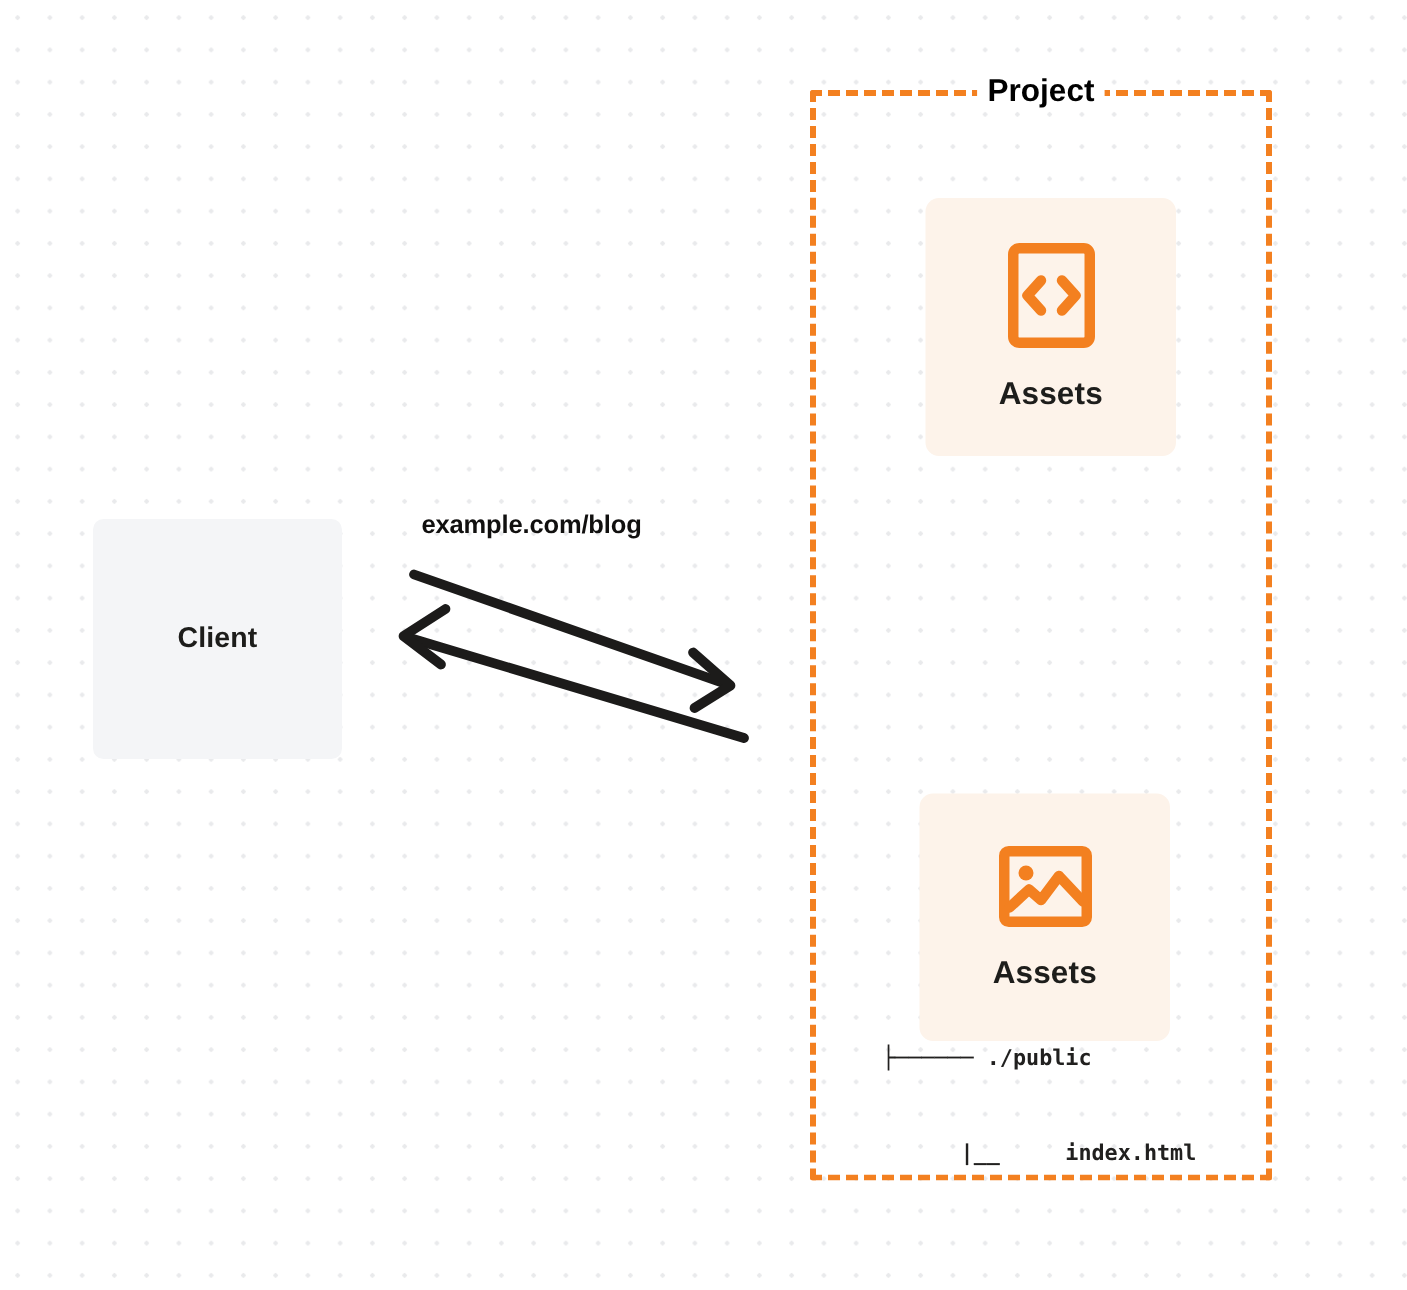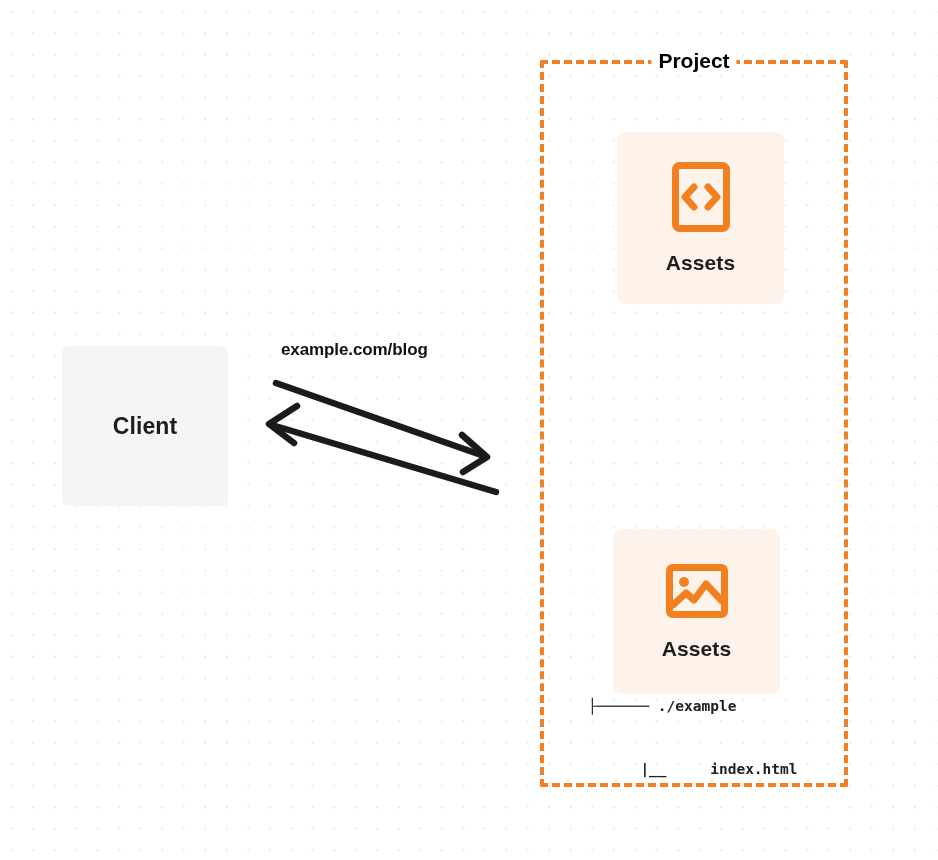--- a/index.html
+++ b/index.html
@@ -36,21 +36,21 @@
     top: 346px;
     width: 166px;
     height: 160px;
     background: #f4f5f7;
     border-radius: 7px;
     display: flex;
     align-items: center;
     justify-content: center;
   }
   #client-box .node-label {
-    font-size: 23px;
+    font-size: 19px;
     font-weight: bold;
     color: #1d1d1b;
     letter-spacing: .1px;
   }
 
   
   #project-group {
     left: 540px;
     top: 60px;
     width: 308px;
@@ -179,19 +179,19 @@
     <div class="service-card" id="assets-card">
       <svg class="svc-icon" width="64" height="56" viewBox="0 0 64 56" xmlns="http://www.w3.org/2000/svg">
         <rect x="4.5" y="4.5" width="55" height="47" rx="3" ry="3" fill="none" stroke="#f38020" stroke-width="7"></rect>
         <circle cx="19" cy="19" r="5" fill="#f38020"></circle>
         <polyline points="8,42 21,30 29,37 41,21 57,38" fill="none" stroke="#f38020" stroke-width="7" stroke-linecap="round" stroke-linejoin="round"></polyline>
       </svg>
       <span class="node-label">Assets</span>
     </div>
 
     <div id="file-tree">
-      <span class="tree-line">├────── ./example</span>
+      <span class="tree-line">├────── ./public</span>
       <span class="tree-line">      |__     index.html</span>
       
     </div>
 
   </div>
 </div>
 
 </body></html>

